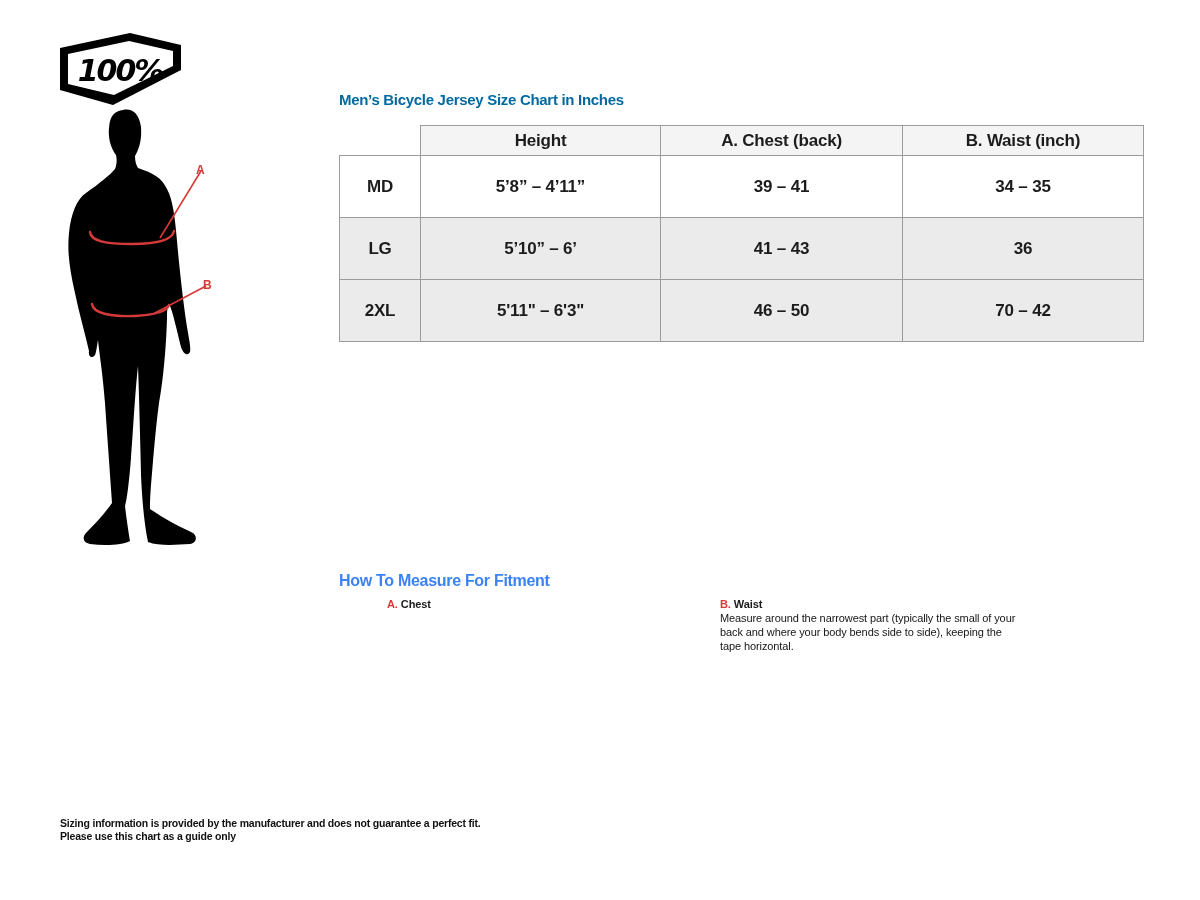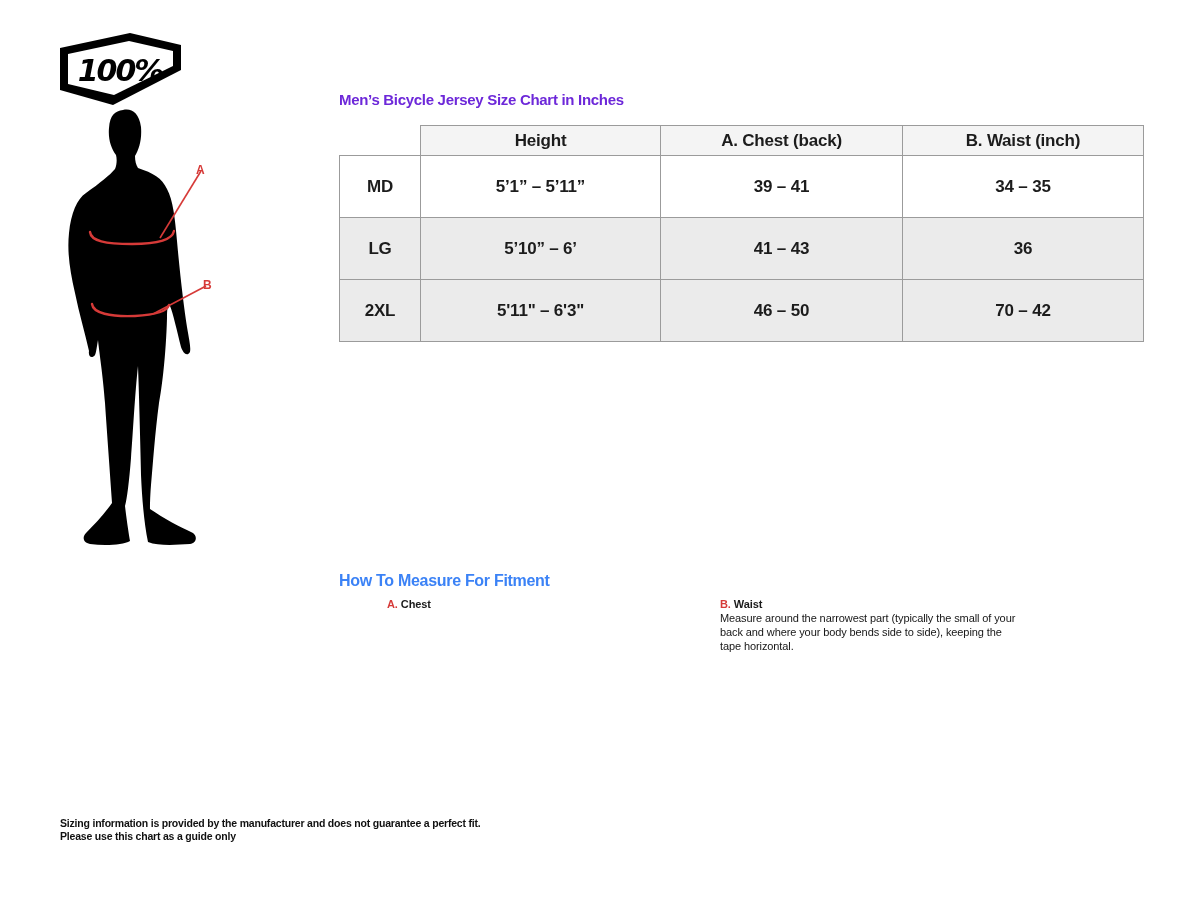--- a/index.html
+++ b/index.html
@@ -12,21 +12,21 @@
 
   
   .brand-logo { position: absolute; left: 58px; top: 30px; width: 125px; height: 78px; }
 
   
   .figure-wrap { position: absolute; left: 55px; top: 103px; width: 250px; height: 460px; }
 
   
   .page-title {
     position: absolute; left: 339px; top: 91px;
-    font-size: 15px; font-weight: 700; letter-spacing: -0.3px; color: #6d28d9;
+    font-size: 15px; font-weight: 700; letter-spacing: -0.3px; color: #0369a1;
   }
 
   
   .size-table-wrap { position: absolute; left: 339px; top: 125px; }
   table.size-table {
     border-collapse: collapse; table-layout: fixed; width: 804px;
   }
   table.size-table th, table.size-table td {
     border: 1px solid #9b9b9b;
     text-align: center; vertical-align: middle;
@@ -139,21 +139,21 @@
       <tr>
         <th class="corner-cell"></th>
         <th>Height</th>
         <th>A. Chest (back)</th>
         <th>B. Waist (inch)</th>
       </tr>
     </thead>
     <tbody>
       <tr class="plain">
         <td>MD</td>
-        <td>5’1” – 5’11”</td>
+        <td>5’8” – 4’11”</td>
         <td>39 – 41</td>
         <td>34 – 35</td>
       </tr>
       <tr class="shaded">
         <td>LG</td>
         <td>5’10” – 6’</td>
         <td>41 – 43</td>
         <td>36</td>
       </tr>
       <tr class="shaded">

